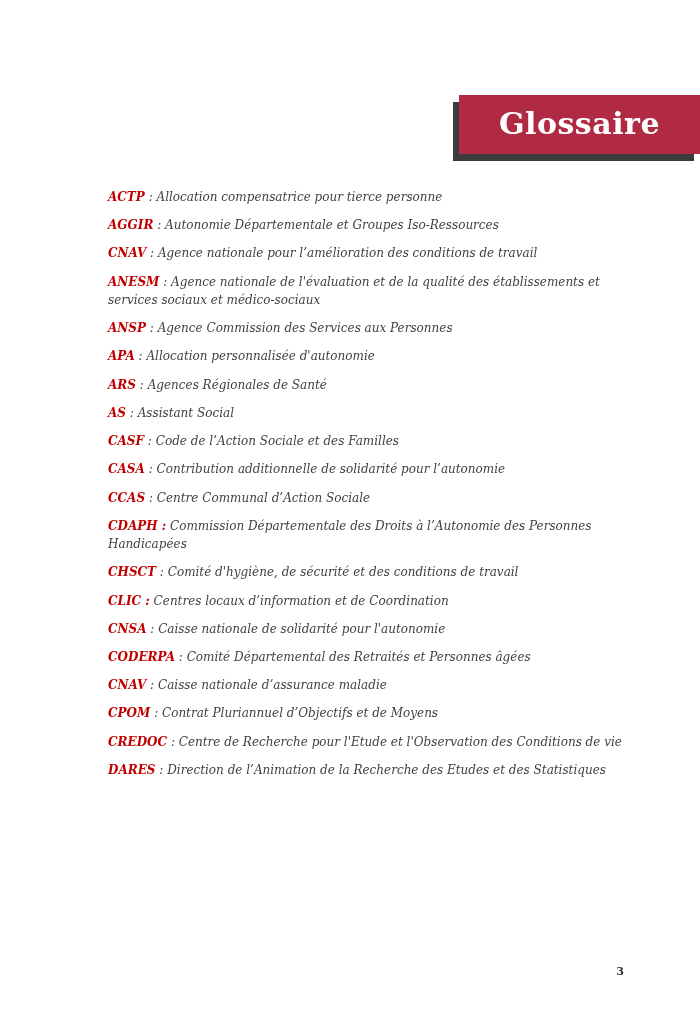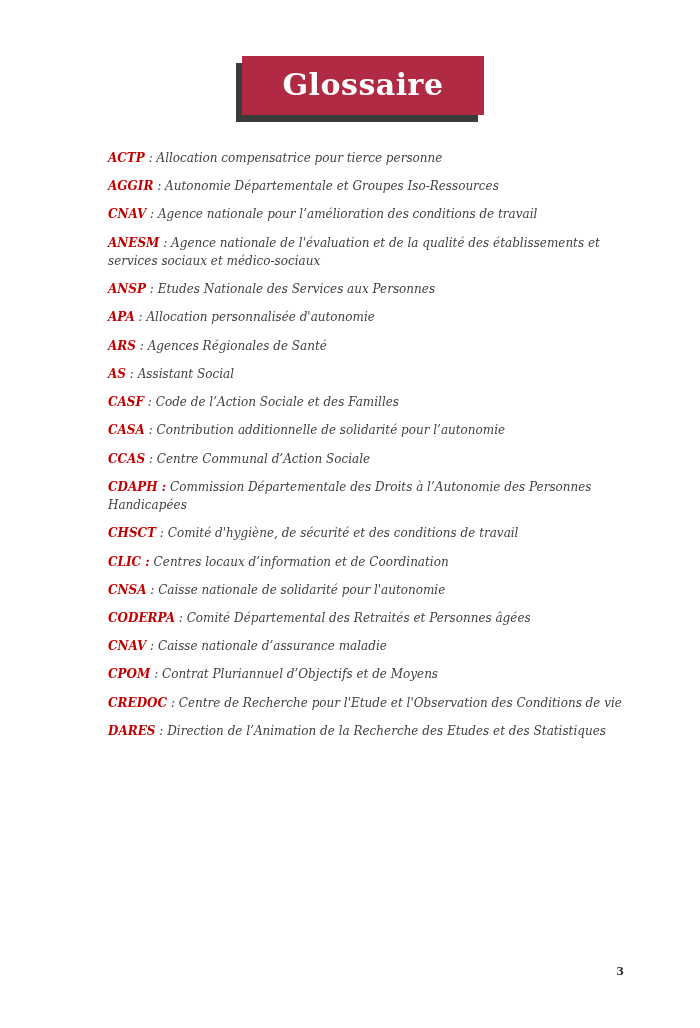--- a/index.html
+++ b/index.html
@@ -13,22 +13,23 @@
   .page{
     position:relative;
     width:700px;
     height:1028px;
     background:#fff;
     font-family:"DejaVu Serif", serif;
     overflow:hidden;
   }
   .banner-row{
     display:flex;
-    justify-content:center;
+    justify-content:flex-end;
     padding-top:56px;
+    margin-top:39px;
   }
   .banner{
     background:var(--banner,#B12A44);
     color:#ffffff;
     font-size:30px;
     font-weight:bold;
     letter-spacing:0.5px;
     padding:11px 40px 13px 40px;
     box-shadow:-6px 7px 0 0 var(--banner-shadow,#3B3B3B);
     margin-left:26px;
@@ -76,21 +77,21 @@
 
   <div class="entries" id="entries">
   <div class="entry"><span class="term">ACTP</span><span class="sep"> : </span><span class="def">Allocation compensatrice pour tierce personne</span></div>
 
   <div class="entry"><span class="term">AGGIR</span><span class="sep"> : </span><span class="def">Autonomie Départementale et Groupes Iso-Ressources</span></div>
 
   <div class="entry"><span class="term">CNAV</span><span class="sep"> : </span><span class="def">Agence nationale pour l’amélioration des conditions de travail</span></div>
 
   <div class="entry"><span class="term">ANESM</span><span class="sep"> : </span><span class="def">Agence nationale de l'évaluation et de la qualité des établissements et services sociaux et médico-sociaux</span></div>
 
-  <div class="entry"><span class="term">ANSP</span><span class="sep"> : </span><span class="def">Etudes Nationale des Services aux Personnes</span></div>
+  <div class="entry"><span class="term">ANSP</span><span class="sep"> : </span><span class="def">Agence Commission des Services aux Personnes</span></div>
 
   <div class="entry"><span class="term">APA</span><span class="sep"> : </span><span class="def">Allocation personnalisée d'autonomie</span></div>
 
   <div class="entry"><span class="term">ARS</span><span class="sep"> : </span><span class="def">Agences Régionales de Santé</span></div>
 
   <div class="entry"><span class="term">AS</span><span class="sep"> : </span><span class="def">Assistant Social</span></div>
 
 
   <div class="entry"><span class="term">CASF</span><span class="sep"> : </span><span class="def">Code de l’Action Sociale et des Familles</span></div>
 

